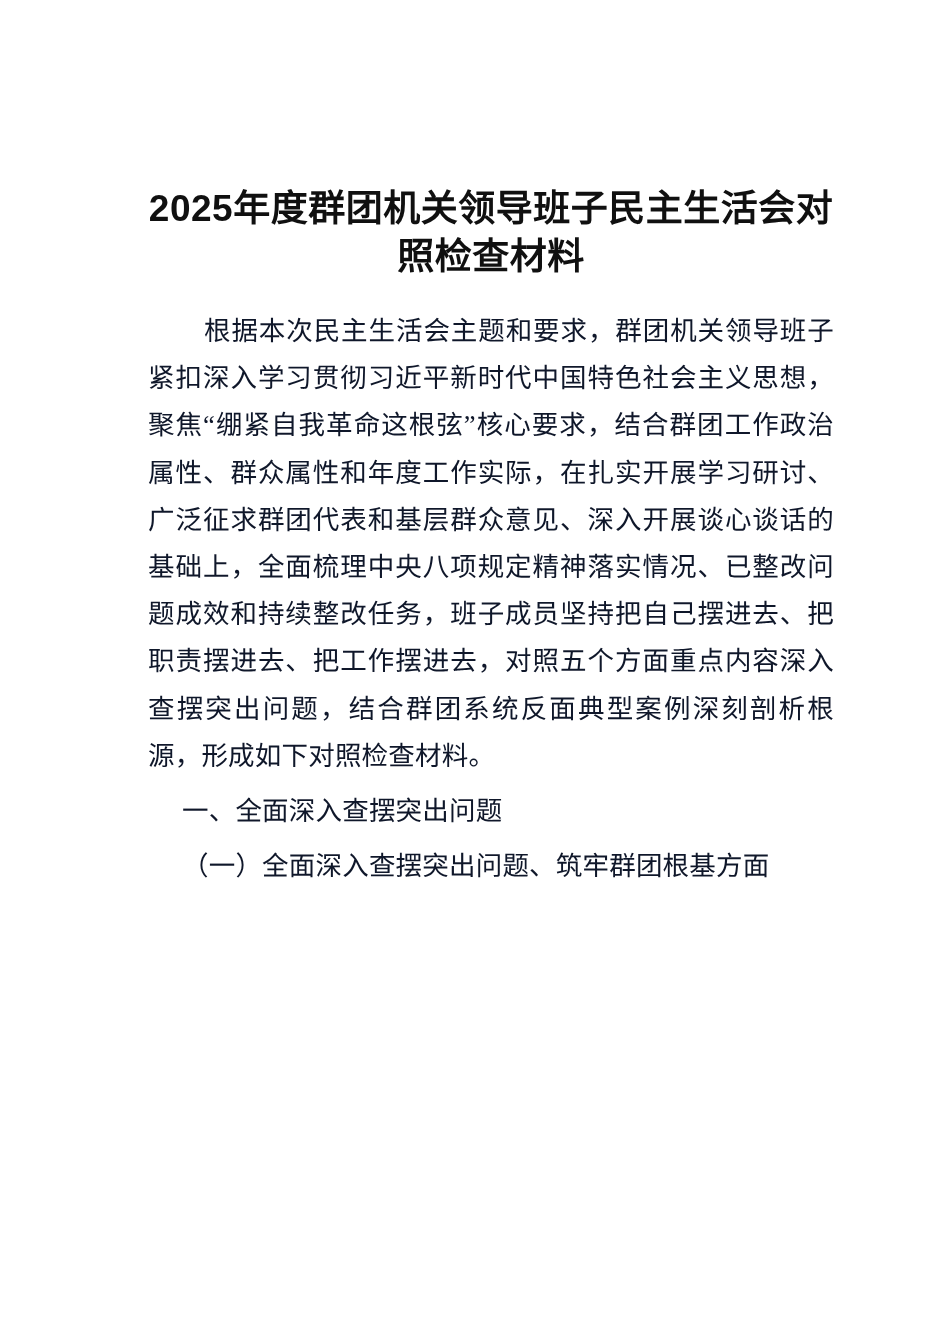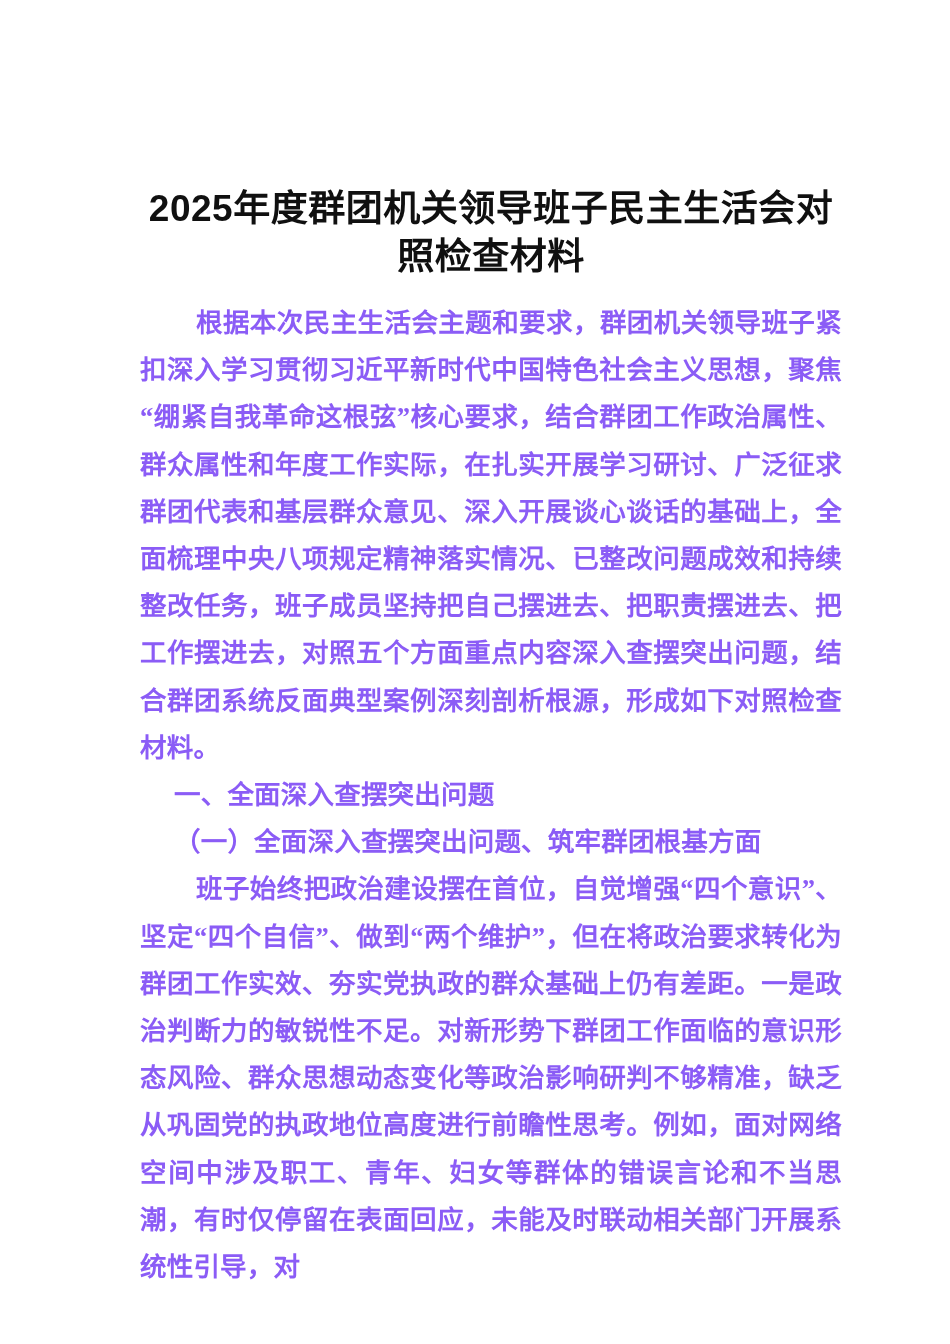--- a/index.html
+++ b/index.html
@@ -44,31 +44,30 @@
 
   
   .doc-body {
     position: absolute;
     left: 128px;
     top: 300px;
     width: 702px;
   }
 
   .para {
-    margin: 0;
+    margin: 8px;
     font-family: "Liberation Serif", "DejaVu Serif", serif;
     font-size: 26.5px;
     line-height: 47.2px;
-    color: #8b5cf6;
+    color: #0f172a;
     text-align: justify;
     text-justify: inter-character;
     text-align-last: left;
     letter-spacing: 0.2px;
     word-break: break-all;
-    font-weight: bold;
   }
 
   
   .para.indent {
     text-indent: 56px;
   }
 
   
   .para.heading {
     text-indent: 34px;
@@ -80,16 +79,15 @@
 
 <div id="page">
 
   <h1 class="doc-title">2025年度群团机关领导班子民主生活会对照检查材料</h1>
 
   <div class="doc-body">
 
   <p class="para indent">根据本次民主生活会主题和要求，群团机关领导班子紧扣深入学习贯彻习近平新时代中国特色社会主义思想，聚焦“绷紧自我革命这根弦”核心要求，结合群团工作政治属性、群众属性和年度工作实际，在扎实开展学习研讨、广泛征求群团代表和基层群众意见、深入开展谈心谈话的基础上，全面梳理中央八项规定精神落实情况、已整改问题成效和持续整改任务，班子成员坚持把自己摆进去、把职责摆进去、把工作摆进去，对照五个方面重点内容深入查摆突出问题，结合群团系统反面典型案例深刻剖析根源，形成如下对照检查材料。</p>
       <p class="para heading">一、全面深入查摆突出问题</p>
       <p class="para heading">（一）全面深入查摆突出问题、筑牢群团根基方面</p>
-      <p class="para indent">班子始终把政治建设摆在首位，自觉增强“四个意识”、坚定“四个自信”、做到“两个维护”，但在将政治要求转化为群团工作实效、夯实党执政的群众基础上仍有差距。一是政治判断力的敏锐性不足。对新形势下群团工作面临的意识形态风险、群众思想动态变化等政治影响研判不够精准，缺乏从巩固党的执政地位高度进行前瞻性思考。例如，面对网络空间中涉及职工、青年、妇女等群体的错误言论和不当思潮，有时仅停留在表面回应，未能及时联动相关部门开展系统性引导，对</p>
     </div>
 
 </div>
 
 </body></html>

